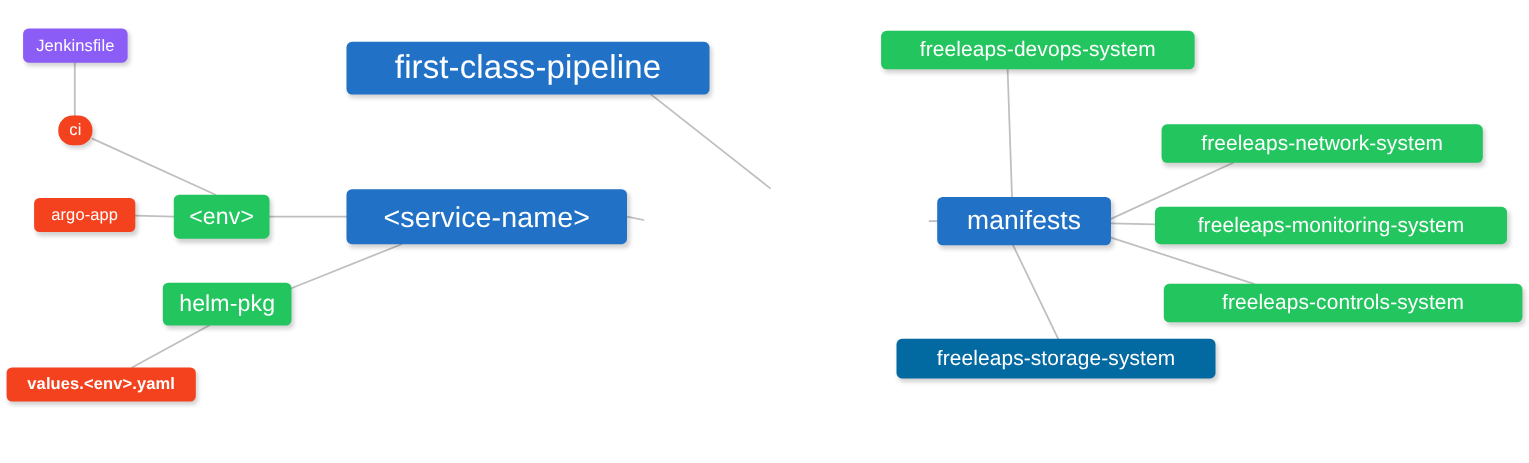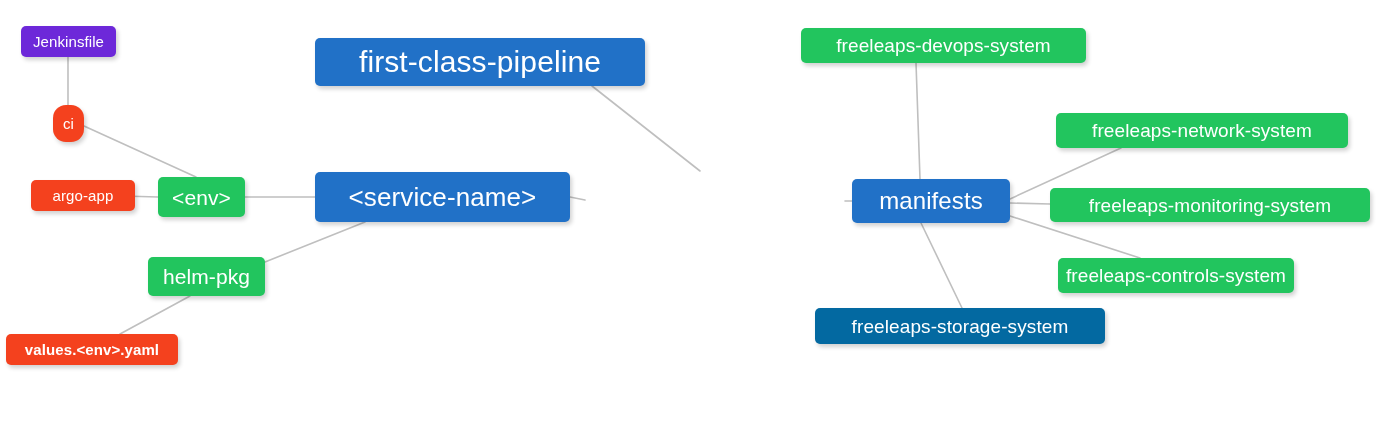--- a/index.html
+++ b/index.html
@@ -74,40 +74,40 @@
     </div>
     <div class="node" style="left: 852px; top: 179px; width: 158px; height: 44px; background: rgb(33, 113, 199); font-size: 24px;">
       <span>manifests</span>
     </div>
     <div class="node" style="left: 158px; top: 177px; width: 87px; height: 40px; background: rgb(34, 197, 94); font-size: 21px;">
       <span>&lt;env&gt;</span>
     </div>
     <div class="node" style="left: 148px; top: 257px; width: 117px; height: 39px; background: rgb(34, 197, 94); font-size: 21px;">
       <span>helm-pkg</span>
     </div>
-    <div class="node" style="left: 21px; top: 26px; width: 95px; height: 31px; background: #6d28d9; font-size: 15px; text-align: right;">
+    <div class="node" style="left: 21px; top: 26px; width: 95px; height: 31px; background: #8b5cf6; font-size: 15px; text-align: right;">
       <span>Jenkinsfile</span>
     </div>
-    <div class="node" style="left: 53px; top: 105px; width: 31px; height: 37px; background: rgb(244, 65, 30); font-size: 15px; border-radius: 13px;">
+    <div class="node" style="left: 53px; top: 105px; width: 31px; height: 27px; background: rgb(244, 65, 30); font-size: 15px; border-radius: 13px;">
       <span>ci</span>
     </div>
-    <div class="node" style="left: 31px; top: 180px; width: 104px; height: 31px; background: rgb(244, 65, 30); font-size: 15px;">
+    <div class="node" style="left: 31px; top: 180px; width: 92px; height: 31px; background: rgb(244, 65, 30); font-size: 15px;">
       <span>argo-app</span>
     </div>
     <div class="node" style="left: 6px; top: 334px; width: 172px; height: 31px; background: rgb(244, 65, 30); font-size: 15px; font-weight: bold;">
       <span>values.&lt;env&gt;.yaml</span>
     </div>
     <div class="node" style="left: 801px; top: 28px; width: 285px; height: 35px; background: rgb(34, 197, 94); font-size: 19px;">
       <span>freeleaps-devops-system</span>
     </div>
     <div class="node" style="left: 1056px; top: 113px; width: 292px; height: 35px; background: rgb(34, 197, 94); font-size: 19px;">
       <span>freeleaps-network-system</span>
     </div>
     <div class="node" style="left: 1050px; top: 188px; width: 320px; height: 34px; background: rgb(34, 197, 94); font-size: 19px;">
       <span>freeleaps-monitoring-system</span>
     </div>
-    <div class="node" style="left: 1058px; top: 258px; width: 236px; height: 35px; background: rgb(34, 197, 94); font-size: 19px;">
+    <div class="node" style="left: 1058px; top: 258px; width: 326px; height: 35px; background: rgb(34, 197, 94); font-size: 19px;">
       <span>freeleaps-controls-system</span>
     </div>
     <div class="node" style="left: 815px; top: 308px; width: 290px; height: 36px; background: #0369a1; font-size: 19px;">
       <span>freeleaps-storage-system</span>
     </div>
   </div>
 
 </body></html>

